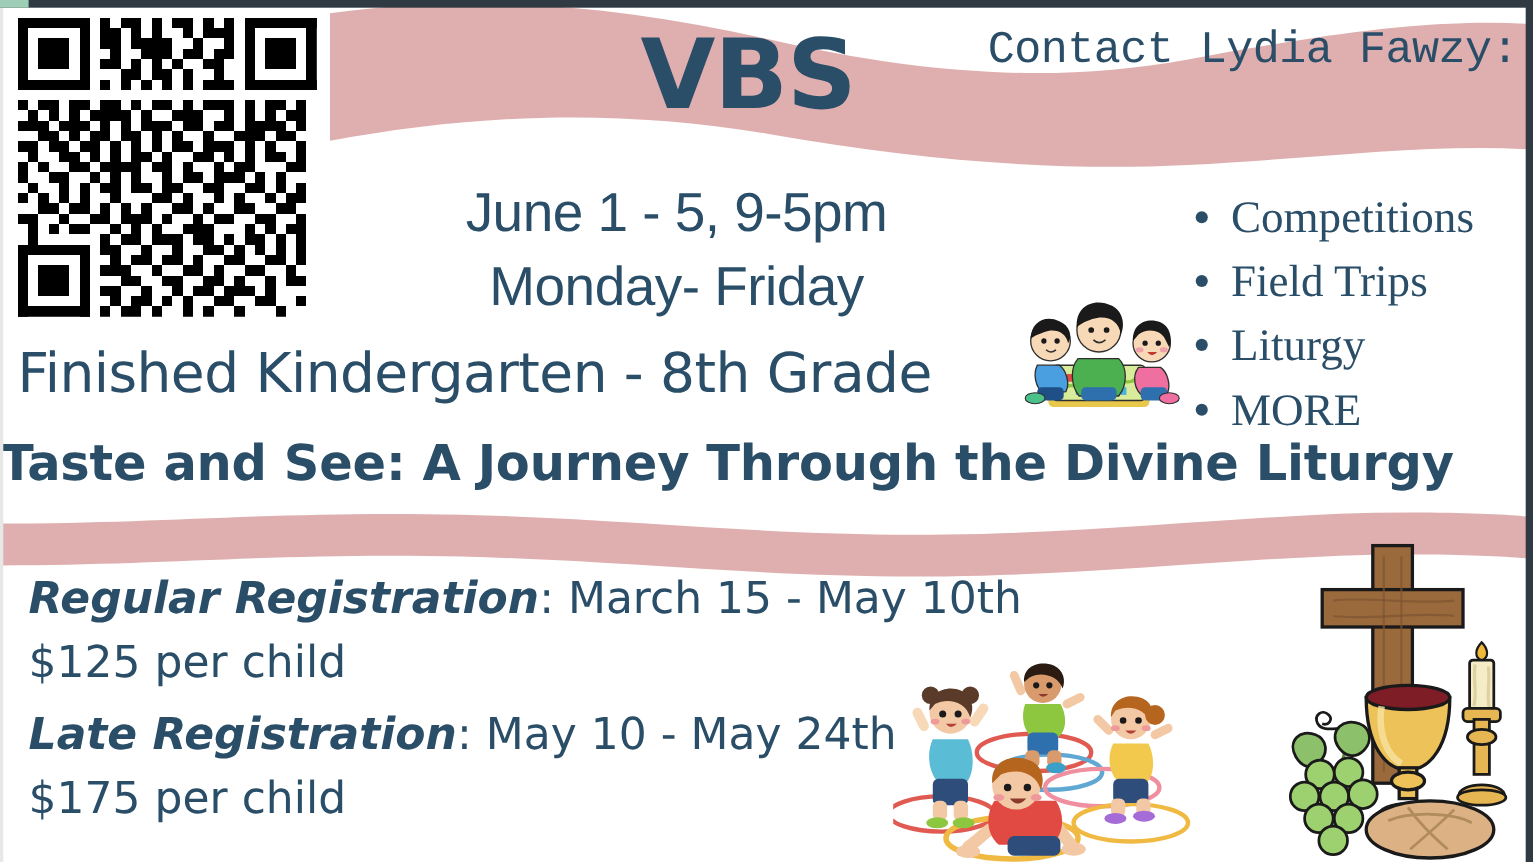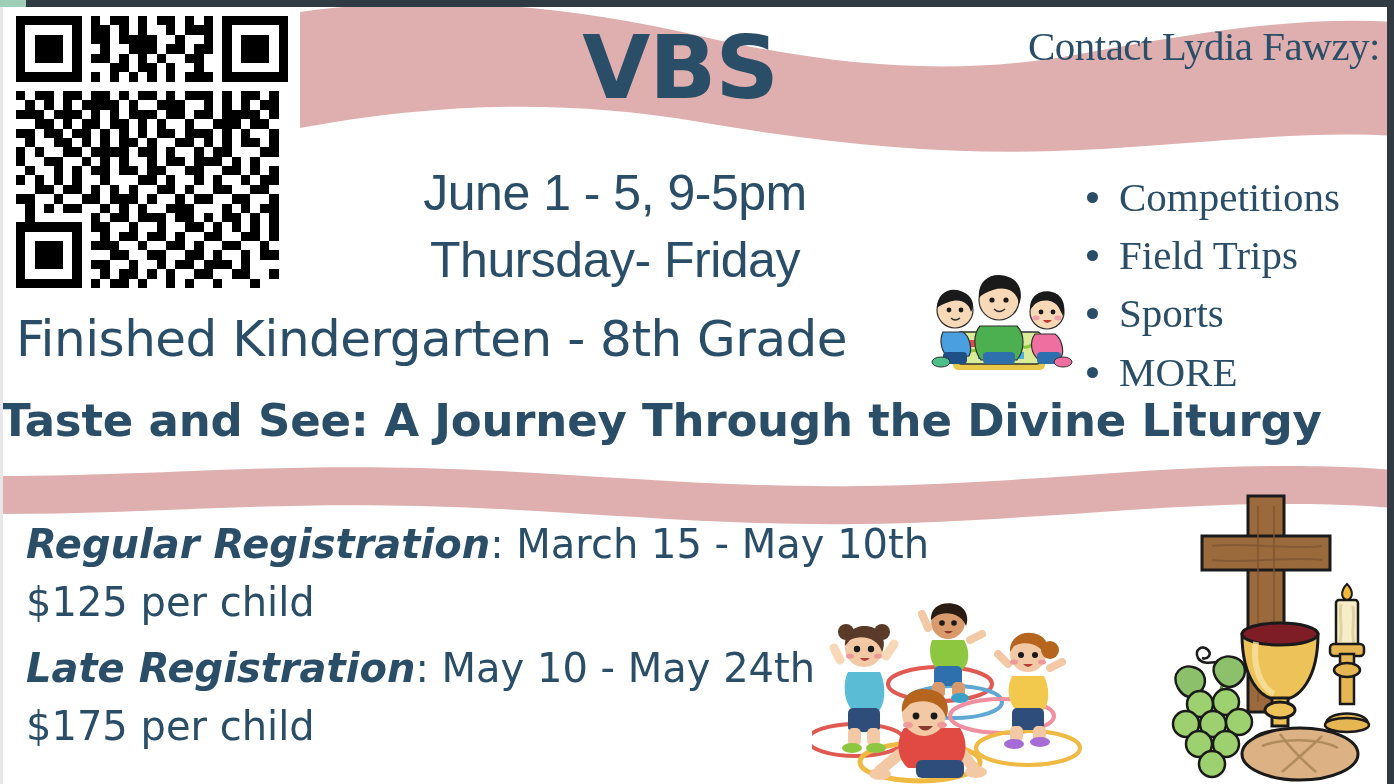--- a/index.html
+++ b/index.html
@@ -77,21 +77,21 @@
     text-align: center;
   }
 
   
   .contact {
     position: absolute; left: 880px; top: 22px;
     width: 500px;
     z-index: 12;
     text-align: right;
     color: #2a4e68;
-    font-family: Liberation Serif, serif;
+    font-family: Liberation Mono, monospace;
     font-weight: 400;
   }
   .contact .line1 { font-size: 41px; line-height: 1.18; letter-spacing: -0.5px; }
   .contact .line2 { font-size: 41px; line-height: 1.22; letter-spacing: -0.5px; padding-right: 62px; }
 
   
   .date-block {
     position: absolute; left: 300px; top: 160px;
     width: 630px;
     z-index: 12;
@@ -462,29 +462,29 @@
   </div>
 
   <div class="vbs-title">VBS</div>
 
   <div class="contact">
     <div class="line1">Contact Lydia Fawzy:</div>
   </div>
 
   <div class="date-block">
     <div class="dl">June 1 - 5, 9-5pm</div>
-    <div class="dl">Thursday- Friday</div>
+    <div class="dl">Monday- Friday</div>
   </div>
 
   <div class="grade-line">Finished Kindergarten - 8th Grade</div>
 
   <ul class="bullets">
     <li>Competitions</li>
     <li>Field Trips</li>
-    <li>Sports</li>
+    <li>Liturgy</li>
     <li>MORE</li>
   </ul>
 
   <div class="theme-line">Taste and See: A Journey Through the Divine Liturgy</div>
 
   <div class="reg-block">
     <div class="reg-row">
       <span class="lbl">Regular Registration</span><span>: March 15  - May 10th</span>
     </div>
     <div class="reg-price">$125 per child</div>

